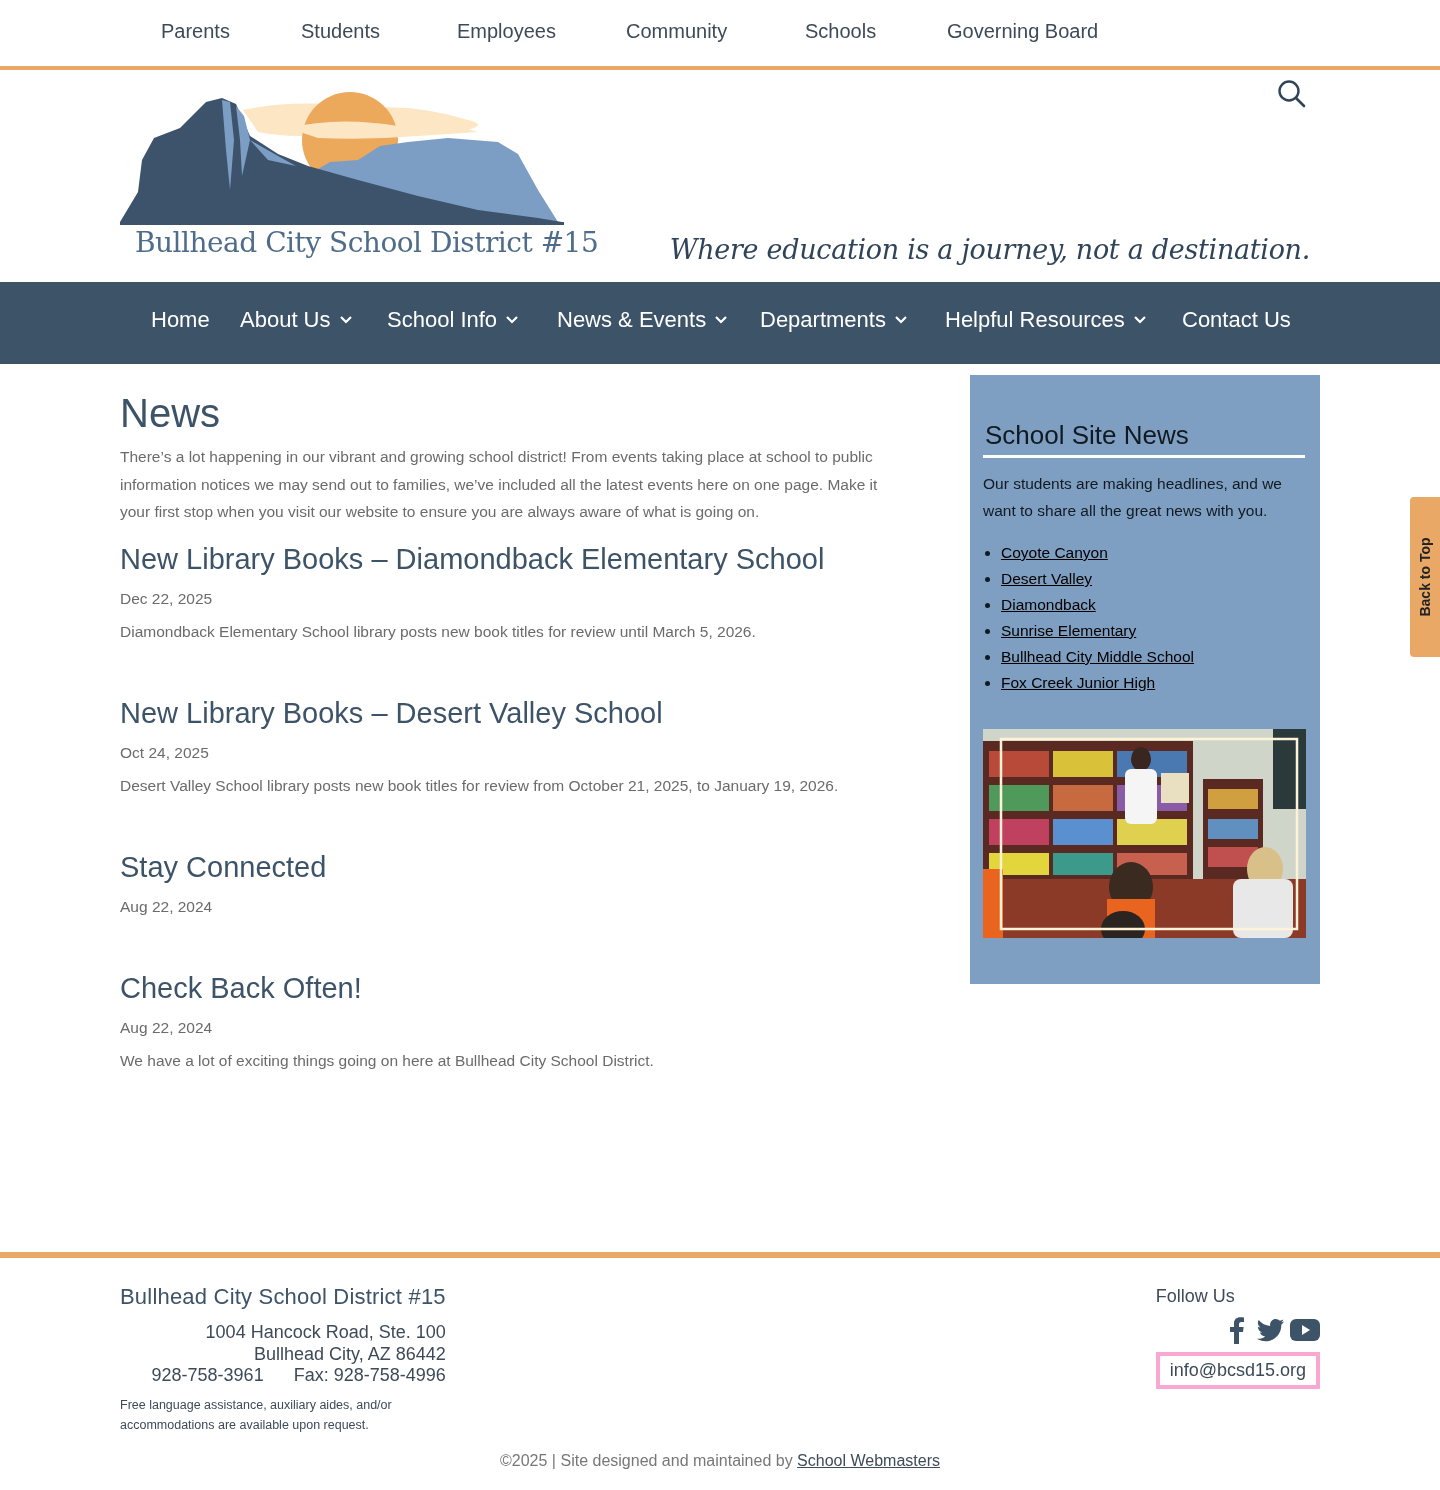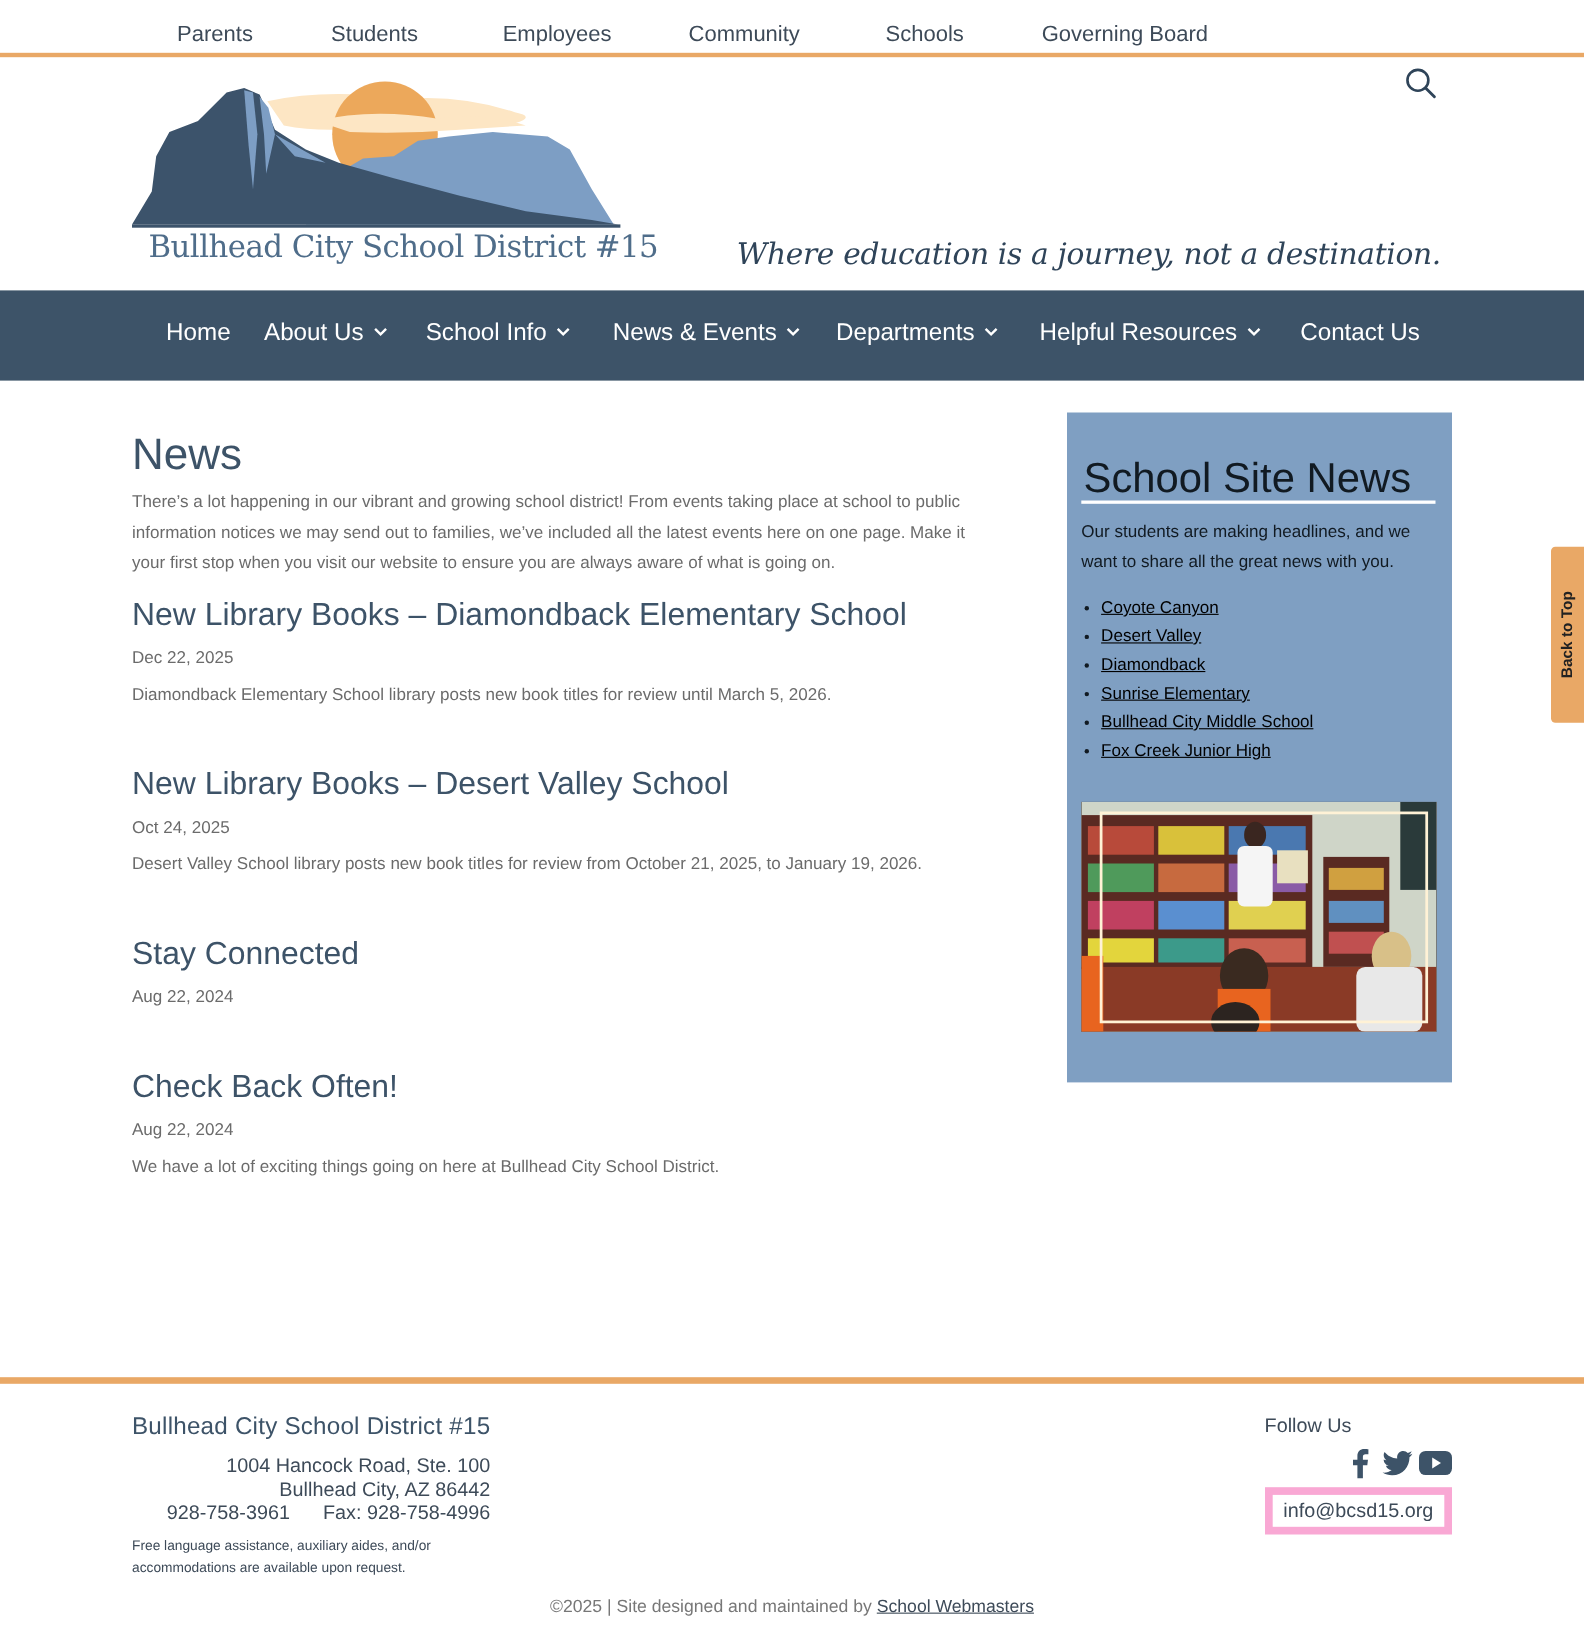--- a/index.html
+++ b/index.html
@@ -1,20 +1,20 @@
 <!DOCTYPE html>
 <html><head>
 <meta charset="utf-8">
 <style>
   * { box-sizing: border-box; margin: 0; padding: 0; }
   html, body { width: 1440px; background: #ffffff; }
   body { font-family: "Liberation Sans", sans-serif; color: #3d4f61; position: relative; height: 1490px; overflow: hidden; }
 
   
-  .utility-nav { height: 48px; display: flex; align-items: center; padding-left: 161px; }
+  .utility-nav { height: 66px; display: flex; align-items: center; padding-left: 161px; }
   .utility-nav a { font-size: 20px; color: #3d4a58; text-decoration: none; position: absolute; top: 20px; }
   .orange-rule { height: 4px; background: #e9a866; }
 
   
   .header { position: relative; height: 212px; }
   .logo { position: absolute; left: 118px; top: 10px; width: 448px; height: 190px; }
   .logo-text { position: absolute; left: 135px; top: 156px; font-family: "DejaVu Serif", serif; font-size: 28px; color: #4f6d8a; letter-spacing: -0.5px; white-space: nowrap; }
   .tagline { position: absolute; right: 130px; top: 164px; font-family: "DejaVu Serif", serif; font-style: italic; font-size: 27px; color: #2f4459; white-space: nowrap; letter-spacing: -0.3px; }
   .search-btn { position: absolute; left: 1276px; top: 8px; width: 32px; height: 32px; cursor: pointer; }
 
@@ -28,21 +28,21 @@
   .page-title { font-size: 40px; color: #3d5368; font-weight: normal; margin-top: 14px; line-height: 48px; }
   .intro { font-size: 15.5px; color: #6b6b6b; line-height: 27.5px; margin-top: 6px; width: 790px; }
   .post { margin-top: 14px; }
   .post h2 { font-size: 29px; font-weight: normal; color: #3d5368; line-height: 38px; }
   .post .date { font-size: 15.5px; color: #6b6b6b; margin-top: 12px; }
   .post .excerpt { font-size: 15.5px; color: #6b6b6b; margin-top: 15px; }
   .post .excerpt a { color: #3d4f61; }
 
   
   .sidebar { position: absolute; left: 970px; top: 375px; width: 350px; height: 609px; background: #7f9fc2; padding: 42px 14px 0 13px; }
-  .sidebar h3 { font-size: 38px; font-weight: normal; color: #111a22; padding-left: 2px; line-height: 36px; }
+  .sidebar h3 { font-size: 26px; font-weight: normal; color: #111a22; padding-left: 2px; line-height: 36px; }
   .sidebar .rule { height: 3px; background: #ffffff; margin-top: 2px; width: 322px; }
   .sidebar p { font-size: 15.5px; color: #111a22; line-height: 27px; margin-top: 12px; }
   .sidebar ul { margin-top: 16px; padding-left: 18px; }
   .sidebar li { font-size: 15.5px; line-height: 26px; color: #111a22; }
   .sidebar li a { color: #000000; }
   .photo { margin-top: 33px; width: 323px; height: 209px; position: relative; overflow: hidden; background: #4a3a2c; }
 
   
   .back-to-top { position: absolute; left: 1410px; top: 497px; width: 30px; height: 160px; background: #e9a866; border-radius: 4px 0 0 4px; display: flex; align-items: center; justify-content: center; cursor: pointer; }
   .back-to-top span { transform: rotate(-90deg); white-space: nowrap; font-size: 14px; font-weight: bold; color: #222; }
@@ -50,21 +50,21 @@
   
   .footer-rule { position: absolute; left: 0; top: 1252px; width: 1440px; height: 6px; background: #e9a866; }
   .footer-left { position: absolute; left: 120px; top: 1284px; }
   .footer-left h4 { font-size: 22px; font-weight: normal; color: #3d5368; letter-spacing: 0.2px; }
   .footer-left .addr { font-size: 18px; color: #3d4a58; line-height: 21.5px; margin-top: 12px; text-align: right; }
   .footer-left .note { font-size: 12.5px; color: #3d4a58; line-height: 20px; margin-top: 8px; }
   .footer-right { position: absolute; right: 120px; top: 1286px; }
   .footer-right .follow { font-size: 18px; color: #3d4a58; }
   .socials { display: flex; justify-content: flex-end; gap: 4px; margin-top: 9px; }
   .socials span { width: 30px; height: 28px; display: inline-block; cursor: pointer; }
-  .email { display: inline-block; margin-top: 8px; border: 7px solid #f9a8d4; padding: 4px 10px; font-size: 18px; color: #3d4a58; cursor: pointer; }
+  .email { display: inline-block; margin-top: 8px; border: 4px solid #f9a8d4; padding: 4px 10px; font-size: 18px; color: #3d4a58; cursor: pointer; }
   .copyright { position: absolute; top: 1452px; left: 0; width: 1440px; text-align: center; font-size: 16px; color: #777; }
   .copyright a { color: #3d4a58; }
 </style>
 </head>
 <body>
 
 <nav class="utility-nav">
   <a href="#" style="left:161px">Parents</a>
   <a href="#" style="left:301px">Students</a>
   <a href="#" style="left:457px">Employees</a>

